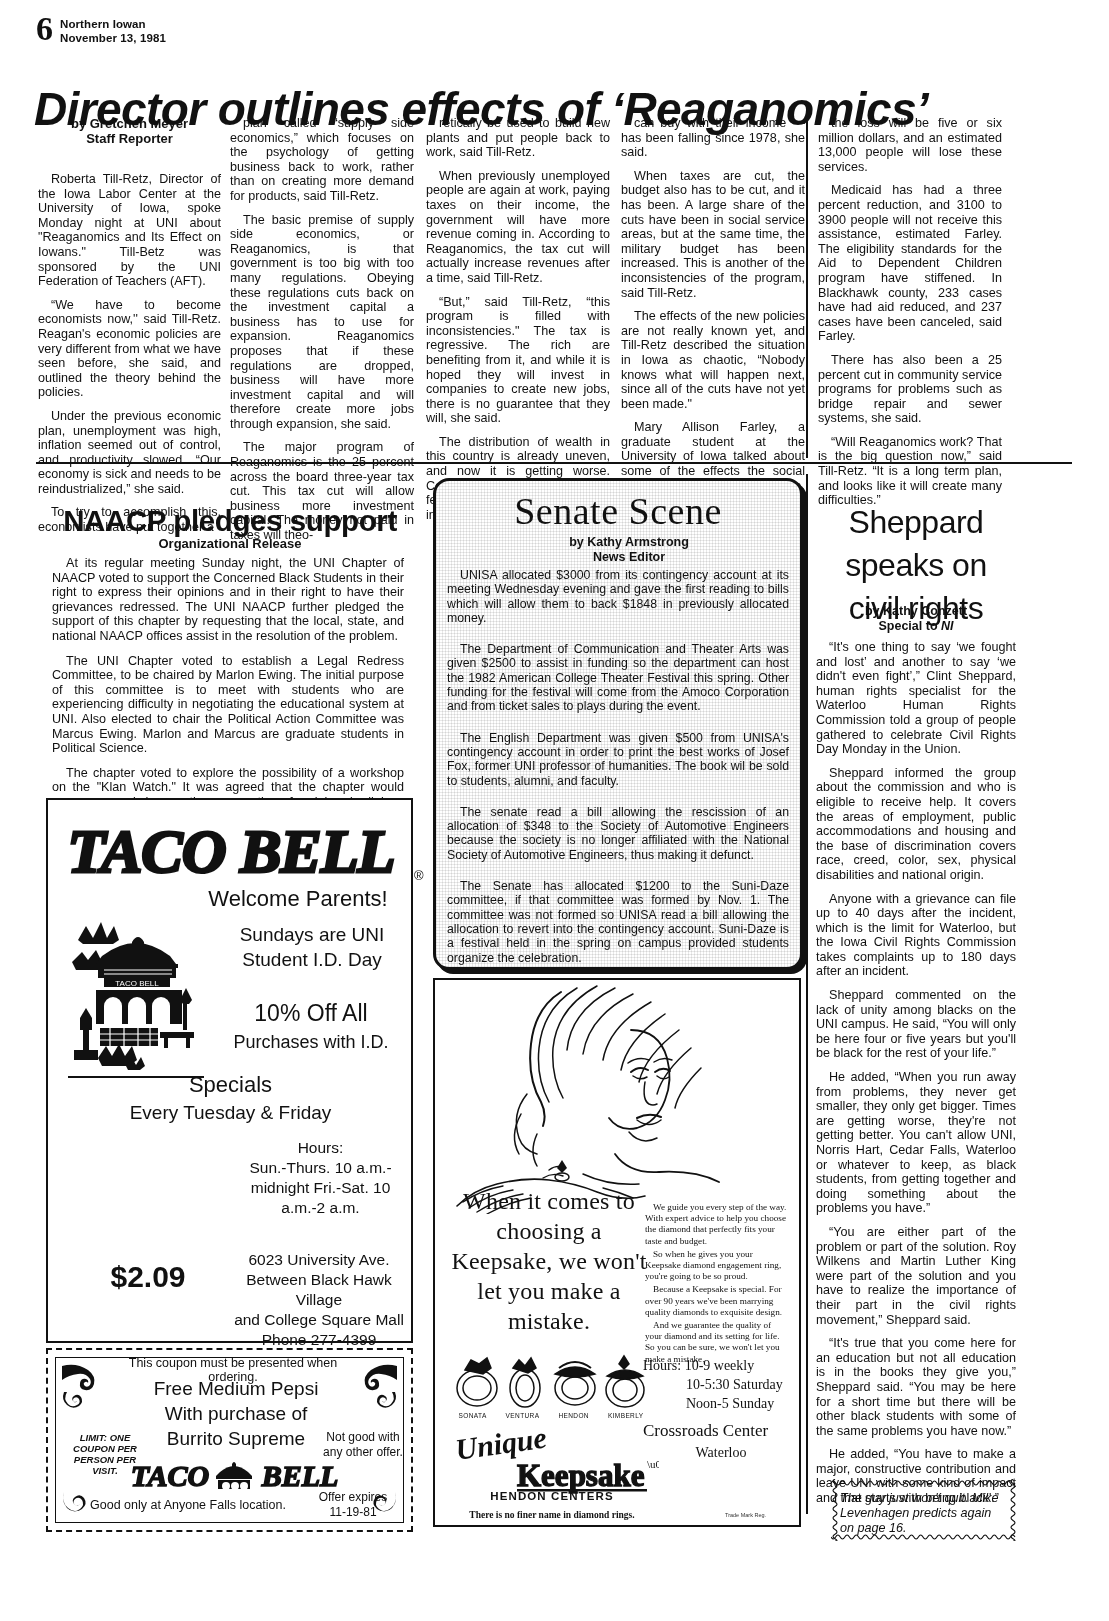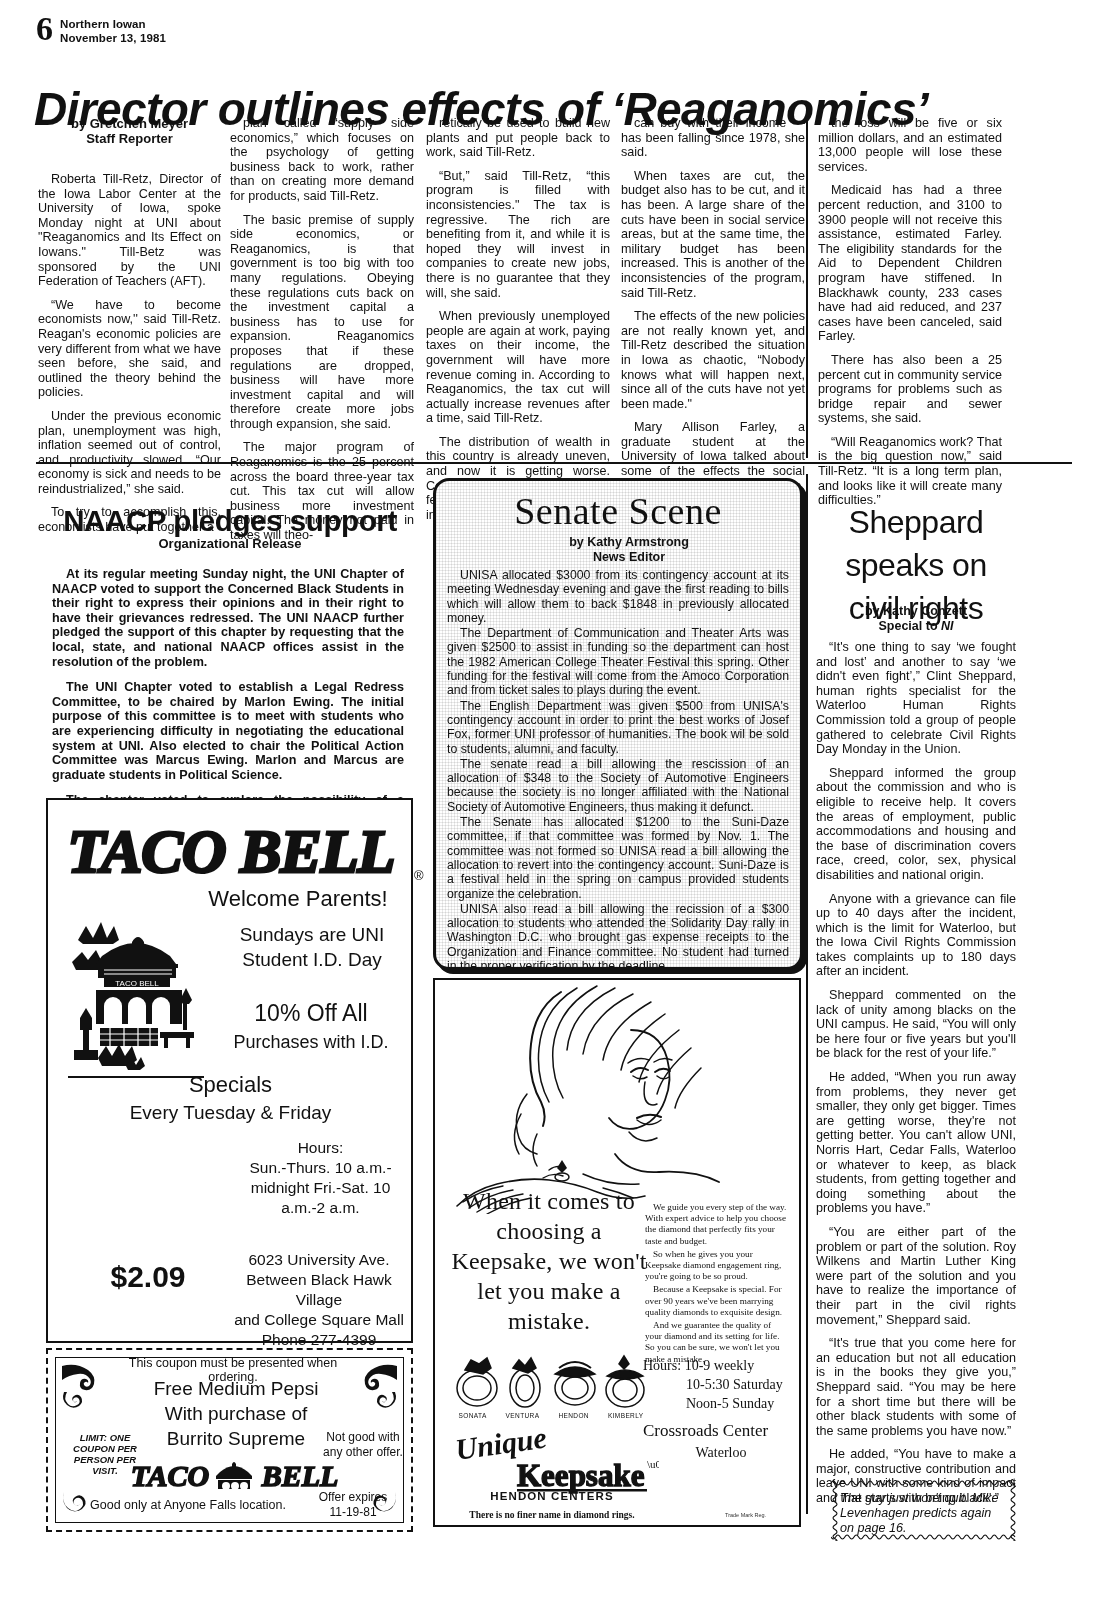--- a/index.html
+++ b/index.html
@@ -34,40 +34,40 @@
 
   .rule-h{position:absolute;background:#111;}
 
   
   #naacp-head{
     position:absolute;left:55px;top:480px;width:350px;
     font-size:29.5px;font-weight:700;letter-spacing:-.4px;text-align:center;
   }
   #naacp-sub{position:absolute;left:55px;top:536px;width:350px;text-align:center;font-size:13px;font-weight:700;}
   #naacp-body{position:absolute;left:52px;top:556px;width:352px;}
-  #naacp-body p{text-indent:14px;margin:11px 0 10px 0;font-weight:bold;}
+  #naacp-body p{text-indent:14px;margin:0 0 10px 0;}
 
   
   #senate-box{
     position:absolute;left:433px;top:478px;width:364px;height:486px;
     border:3px solid #111;border-radius:16px;
     background:
       repeating-linear-gradient(0deg, rgba(0,0,0,.085) 0 1px, rgba(0,0,0,0) 1px 3px),
       repeating-linear-gradient(90deg, rgba(0,0,0,.085) 0 1px, rgba(0,0,0,0) 1px 3px),
       #ffffff;
     box-shadow:4px 4px 0 0 #111;
     overflow:hidden;
   }
   #senate-title{
     text-align:center;font-family:"Liberation Serif",serif;font-size:38px;
     font-weight:400;letter-spacing:.5px;margin:8px 0 2px 0;
   }
   #senate-byline{text-align:center;font-size:12.5px;font-weight:700;line-height:14.5px;margin-bottom:4px;padding-left:22px;}
   #senate-body{padding:0 11px;font-size:12.3px;line-height:14.3px;text-align:justify;}
-  #senate-body p{margin:0 0 1px 0;text-indent:13px;}
+  #senate-body p{margin:0 0 17px 0;text-indent:13px;}
 
   
   #shep-head{
     position:absolute;left:816px;top:474px;width:200px;
     font-size:32px;font-weight:400;line-height:43px;letter-spacing:-.5px;text-align:center;
   }
   #shep-byline{position:absolute;left:816px;top:604px;width:200px;text-align:center;font-size:12.5px;font-weight:700;line-height:14.5px;}
   #shep-byline .ital{font-style:italic;}
   #shep-body{position:absolute;left:816px;top:640px;width:200px;}
 
@@ -171,22 +171,22 @@
   </div>
 
   <div class="col body-txt" style="left:230px;top:116px;width:184px;">
     <p>plan called “supply side economics,” which focuses on the psychology of getting business back to work, rather than on creating more demand for products, said Till-Retz.</p>
     <p>The basic premise of supply side economics, or Reaganomics, is that government is too big with too many regulations. Obeying these regulations cuts back on the investment capital a business has to use for expansion. Reaganomics proposes that if these regulations are dropped, business will have more investment capital and will therefore create more jobs through expansion, she said.</p>
     <p>The major program of Reaganomics is the 25 percent across the board three-year tax cut. This tax cut will allow business more investment capital. The money not paid in taxes will theo-</p>
   </div>
 
   <div class="col body-txt" style="left:426px;top:116px;width:184px;">
     <p>retically be used to build new plants and put people back to work, said Till-Retz.</p>
+    <p>When previously unemployed people are again at work, paying taxes on their income, the government will have more revenue coming in. According to Reaganomics, the tax cut will actually increase revenues after a time, said Till-Retz.</p>
     <p>“But,” said Till-Retz, “this program is filled with inconsistencies." The tax is regressive. The rich are benefiting from it, and while it is hoped they will invest in companies to create new jobs, there is no guarantee that they will, she said.</p>
-    <p>When previously unemployed people are again at work, paying taxes on their income, the government will have more revenue coming in. According to Reaganomics, the tax cut will actually increase revenues after a time, said Till-Retz.</p>
     <p>The distribution of wealth in this country is already uneven, and now it is getting worse. Corporations are actually paying fewer taxes. Workers' real income — that is what they</p>
   </div>
 
   <div class="col body-txt" style="left:621px;top:116px;width:184px;">
     <p>can buy with their income — has been falling since 1978, she said.</p>
     <p>When taxes are cut, the budget also has to be cut, and it has been. A large share of the cuts have been in social service areas, but at the same time, the military budget has been increased. This is another of the inconsistencies of the program, said Till-Retz.</p>
     <p>The effects of the new policies are not really known yet, and Till-Retz described the situation in Iowa as chaotic, “Nobody knows what will happen next, since all of the cuts have not yet been made."</p>
     <p>Mary Allison Farley, a graduate student at the University of Iowa talked about some of the effects the social service cuts will have in Iowa. She said the Title 20 block grant which sponsors programs such as day care and foster parents has been cut back. In Iowa,</p>
   </div>
 

